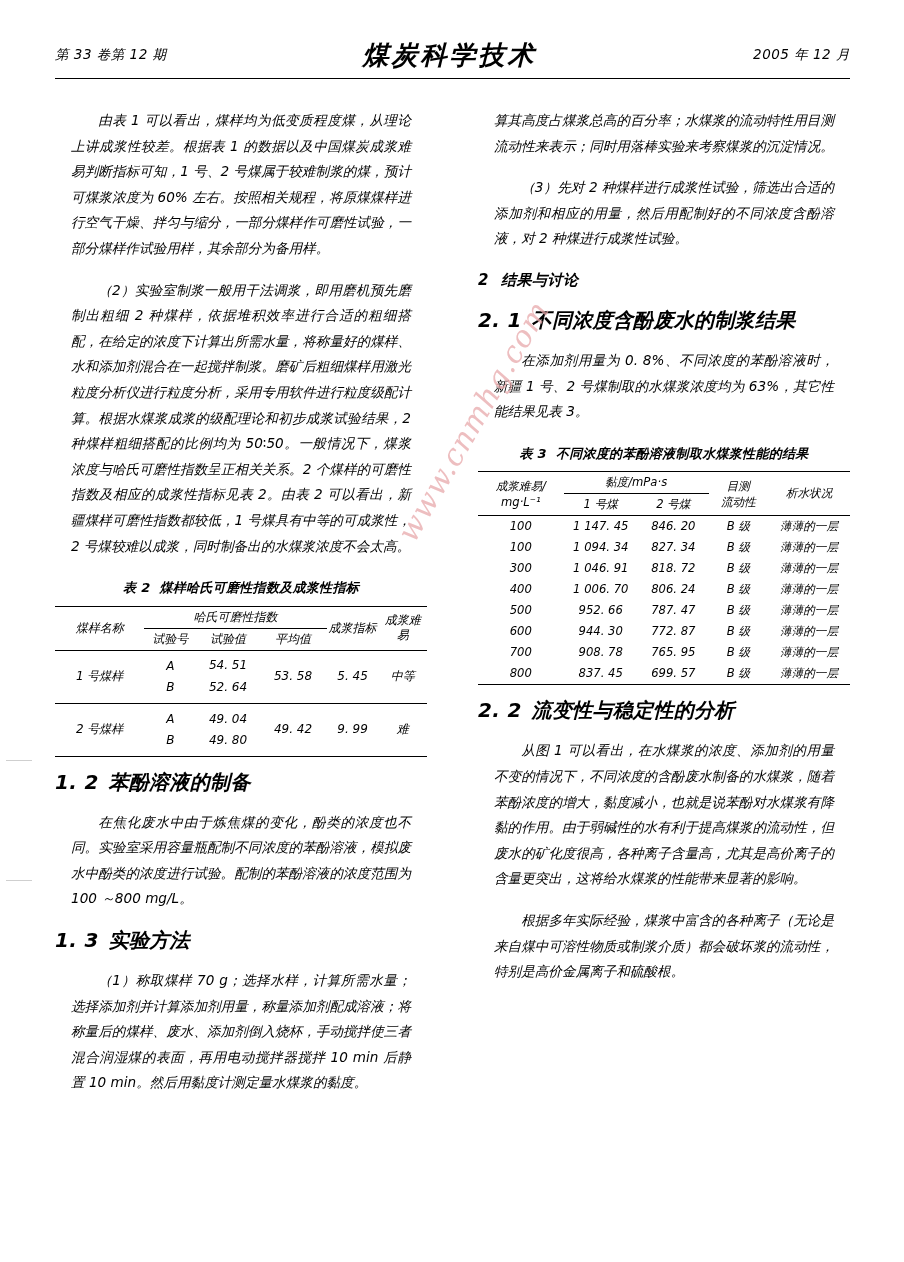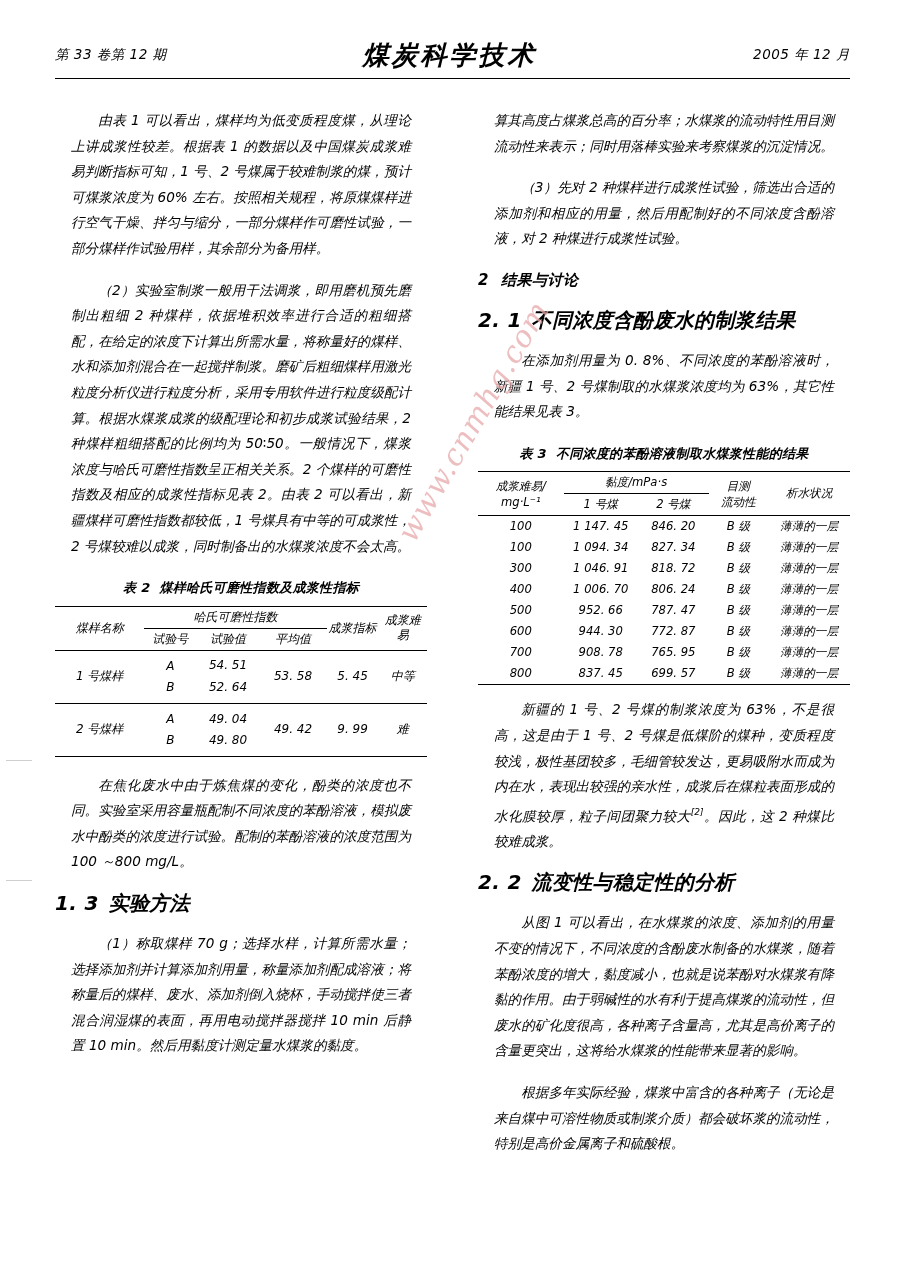--- a/index.html
+++ b/index.html
@@ -191,20 +191,23 @@
         <td rowspan="2" style="vertical-align:middle;">9. 99</td>
         <td rowspan="2" style="vertical-align:middle;">难</td>
       </tr>
       <tr class="rule-bot">
         <td style="padding-bottom:7px;">B</td>
         <td style="padding-bottom:7px;">49. 80</td>
       </tr>
     </tbody>
       </table>
 
+    <h3 class="sub">
+      <span class="num">1. 2</span><span>苯酚溶液的制备</span>
+    </h3>
     <p class="ind">在焦化废水中由于炼焦煤的变化，酚类的浓度也不同。实验室采用容量瓶配制不同浓度的苯酚溶液，模拟废水中酚类的浓度进行试验。配制的苯酚溶液的浓度范围为 100 ～800 mg/L。</p>
 
     <h3 class="sub">
       <span class="num">1. 3</span><span>实验方法</span>
     </h3>
     <p class="ind">（1）称取煤样 70 g；选择水样，计算所需水量；选择添加剂并计算添加剂用量，称量添加剂配成溶液；将称量后的煤样、废水、添加剂倒入烧杯，手动搅拌使三者混合润湿煤的表面，再用电动搅拌器搅拌 10 min 后静置 10 min。然后用黏度计测定量水煤浆的黏度。</p>
   </div>
 
   <div class="col right">
     <p>算其高度占煤浆总高的百分率；水煤浆的流动特性用目测流动性来表示；同时用落棒实验来考察煤浆的沉淀情况。</p>
@@ -300,21 +303,20 @@
       <tr class="rowpad rule-bot">
         <td>800</td>
         <td>837. 45</td>
         <td>699. 57</td>
         <td>B 级</td>
         <td>薄薄的一层</td>
       </tr>
     </tbody>
       </table>
 
-    <p class="ind" style="margin-top:12px;"><span>新疆的 1 号、2 号煤的制浆浓度为 63%，不是很高，这是由于 1 号、2 号煤是低煤阶的煤种，变质程度较浅，极性基团较多，毛细管较发达，更易吸附水而成为内在水，表现出较强的亲水性，成浆后在煤粒表面形成的水化膜较厚，粒子间团聚力较大</span><sup>[2]</sup><span>。因此，这 2 种煤比较难成浆。</span></p>
 
     <h3 class="sub">
       <span class="num">2. 2</span><span>流变性与稳定性的分析</span>
     </h3>
     <p class="ind">从图 1 可以看出，在水煤浆的浓度、添加剂的用量不变的情况下，不同浓度的含酚废水制备的水煤浆，随着苯酚浓度的增大，黏度减小，也就是说苯酚对水煤浆有降黏的作用。由于弱碱性的水有利于提高煤浆的流动性，但废水的矿化度很高，各种离子含量高，尤其是高价离子的含量更突出，这将给水煤浆的性能带来显著的影响。</p>
     <p class="ind">根据多年实际经验，煤浆中富含的各种离子（无论是来自煤中可溶性物质或制浆介质）都会破坏浆的流动性，特别是高价金属离子和硫酸根。</p>
   </div>
 
   <div class="wm">www.cnmhg.com</div>
   <div class="edge-l"></div>

